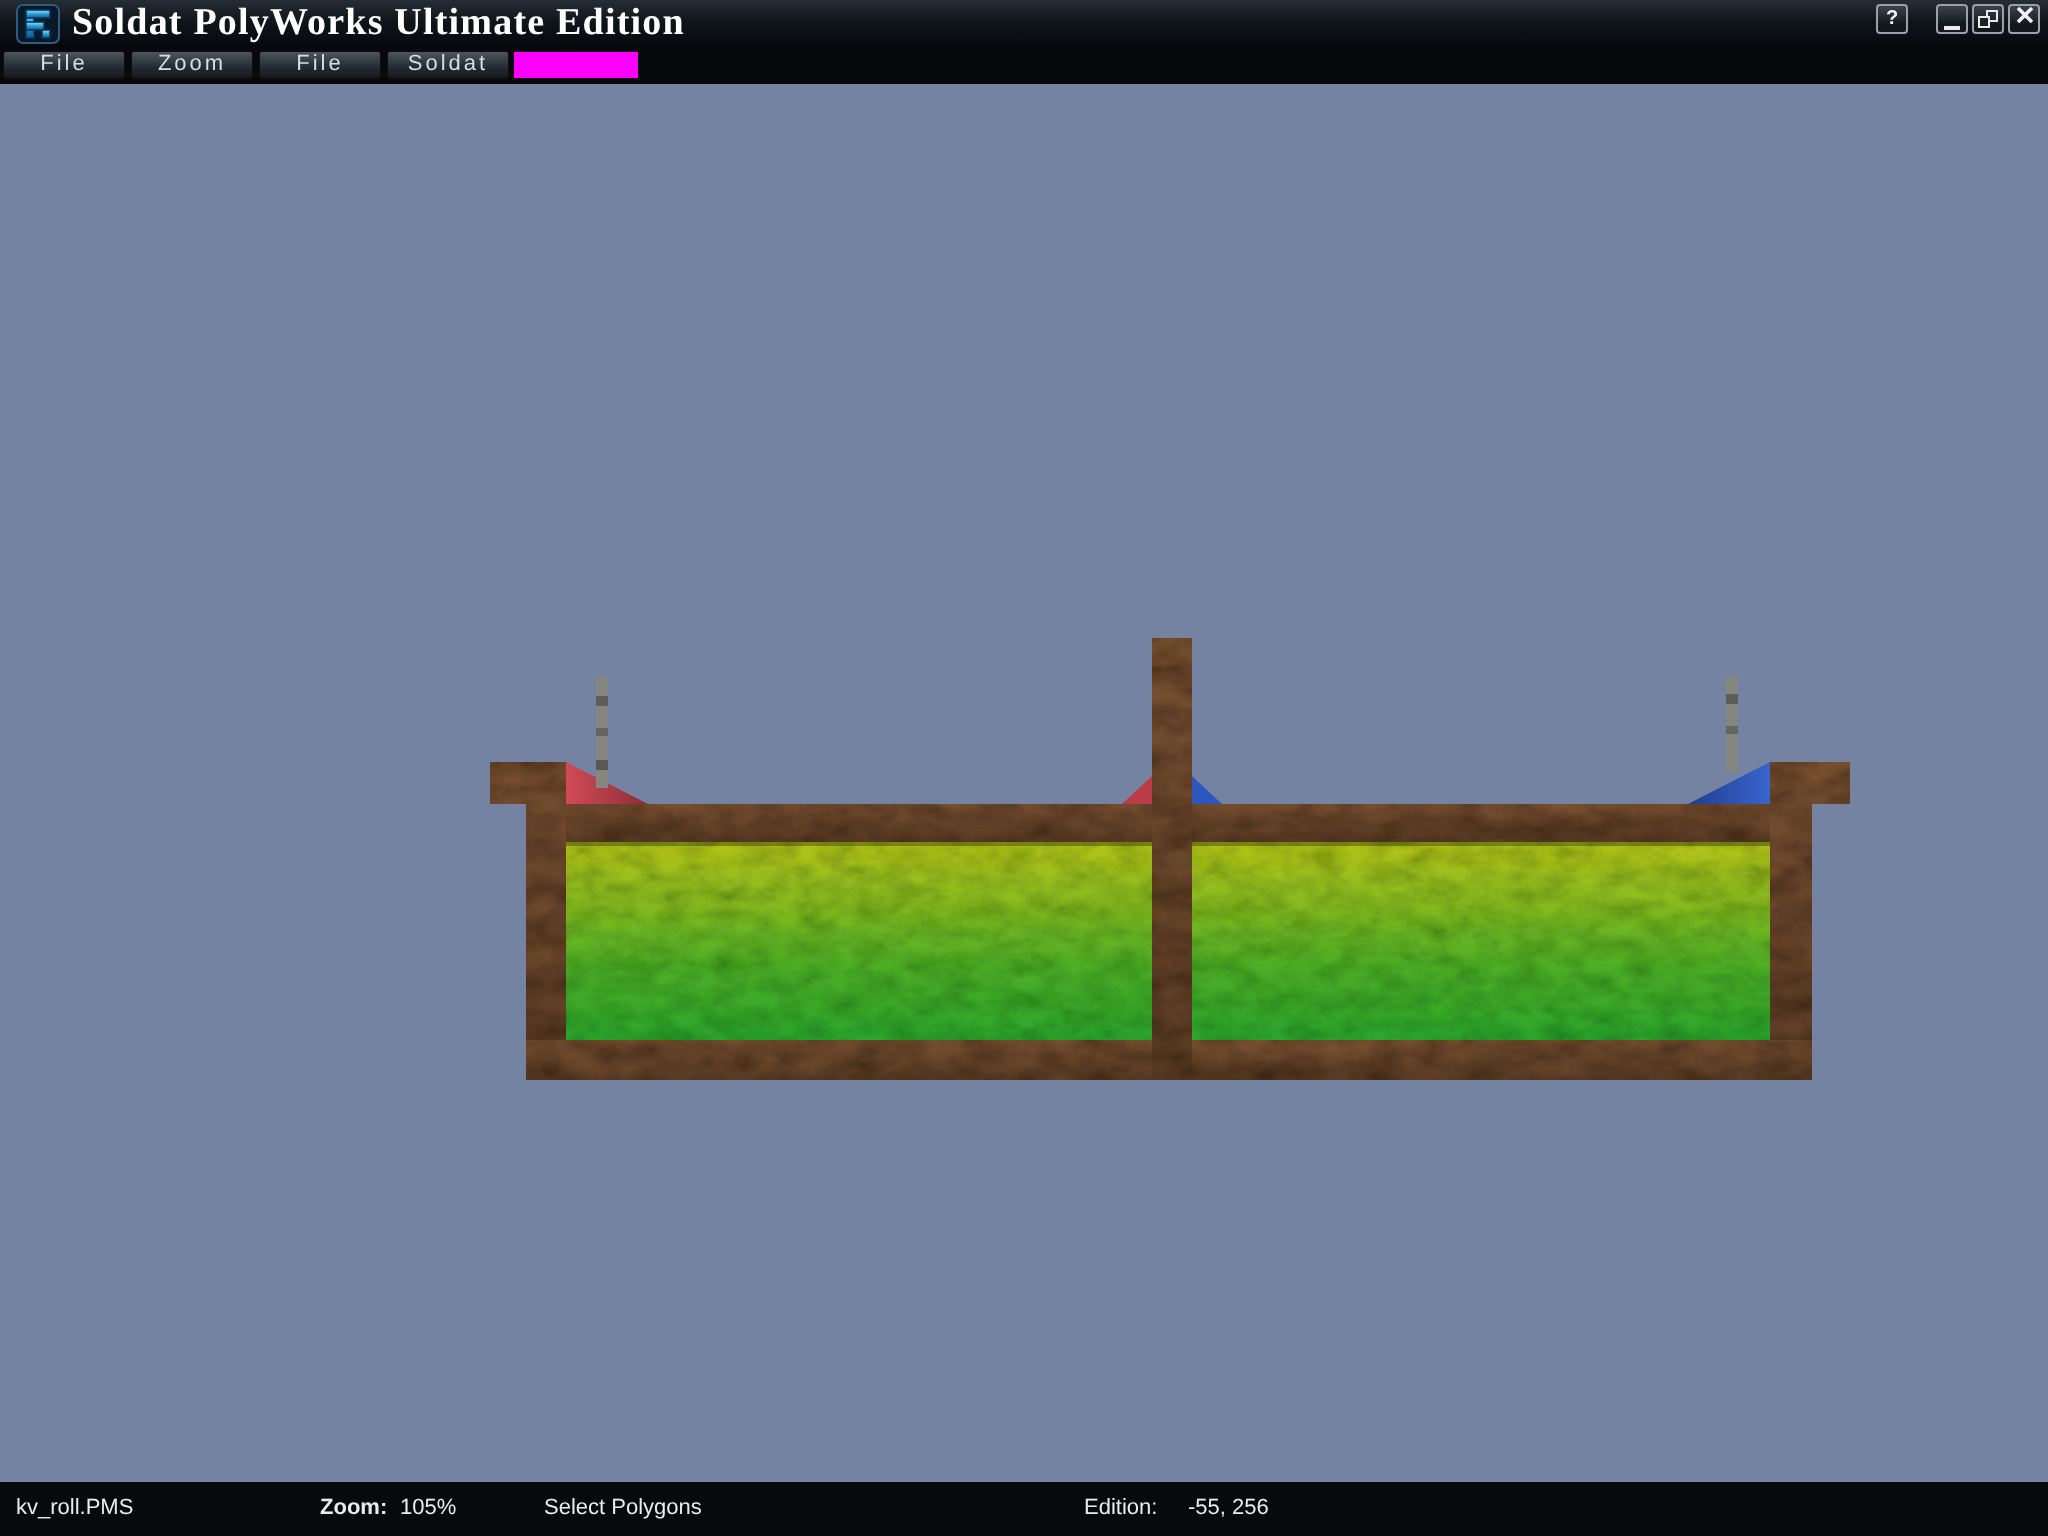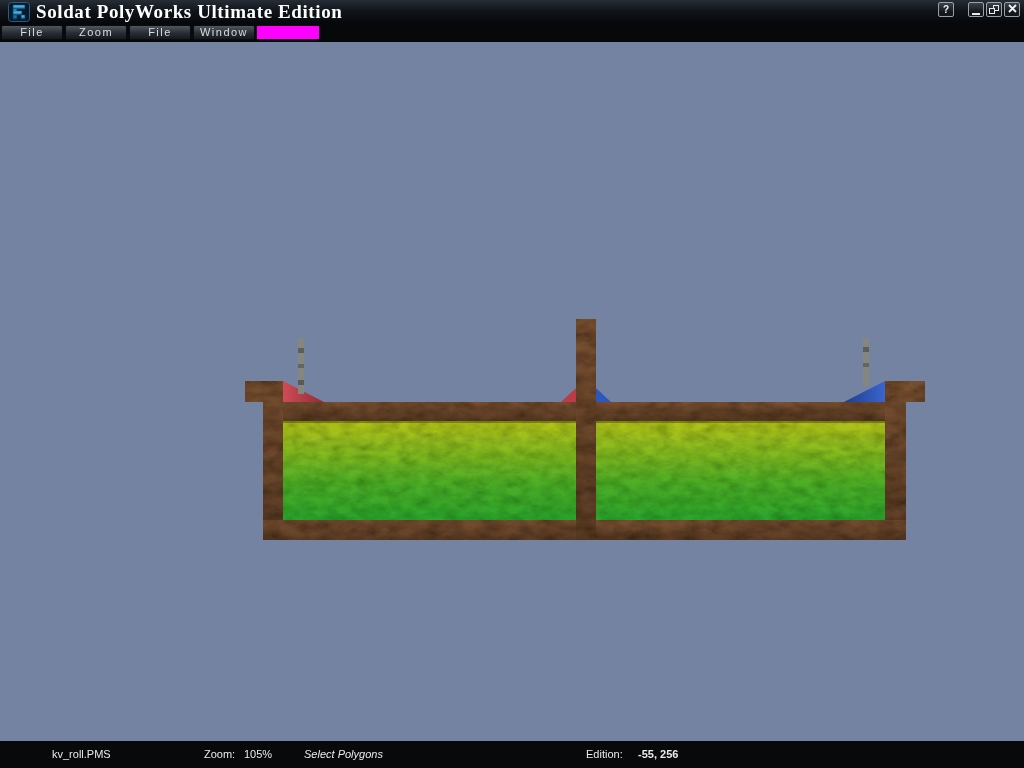--- a/index.html
+++ b/index.html
@@ -57,27 +57,27 @@
     position: absolute; left: 0; top: 42px; width: 1024px; height: 699px;
     background: #7583a3; overflow: hidden;
   }
   .canvas svg { display: block; }
 
   
   .statusbar {
     position: absolute; left: 0; top: 741px; width: 1024px; height: 27px;
     background: #07090a; color: #e9ebec; font-size: 11px;
   }
-  .statusbar span { position: absolute; top: 0; line-height: 27px; white-space: nowrap; margin-left: 44px; }
+  .statusbar span { position: absolute; top: 0; line-height: 27px; white-space: nowrap; }
   .st-filename { left: 8px; }
-  .st-zoom-label { left: 160px; }
+  .st-zoom-label { left: 160px; font-weight: bold; }
   .st-zoom-value { left: 200px; }
-  .st-tool { left: 260px; font-style: italic; }
+  .st-tool { left: 272px; }
   .st-pos-label { left: 542px; }
-  .st-pos-value { left: 594px; font-weight: bold; }
+  .st-pos-value { left: 594px; }
 </style>
 </head>
 <body>
 
 <div class="window">
 
   <div class="titlebar">
     <span class="app-icon">
       <svg width="22" height="20" viewBox="0 0 22 20">
         <defs>
@@ -113,21 +113,21 @@
               <path d="M1 1 L8 8 M8 1 L1 8" stroke="#f0f2f4" stroke-width="1.8"></path>
             </svg></span>
         </button>
     </div>
   </div>
 
   <div class="menubar">
     <div class="menu-item" style="left:1px">File</div>
     <div class="menu-item" style="left:65px">Zoom</div>
     <div class="menu-item" style="left:129px">File</div>
-    <div class="menu-item" style="left:193px">Window</div>
+    <div class="menu-item" style="left:193px">Soldat</div>
     <div class="menu-highlight"></div>
   </div>
 
   <div class="canvas">
     <svg width="1024" height="699" viewBox="0 0 1024 699">
       <defs>
         <linearGradient id="grassGrad" x1="0" y1="0" x2="0" y2="1">
           <stop offset="0" stop-color="#b4c21d"></stop>
           <stop offset="0.28" stop-color="#8cbb22"></stop>
           <stop offset="0.62" stop-color="#4fae28"></stop>

